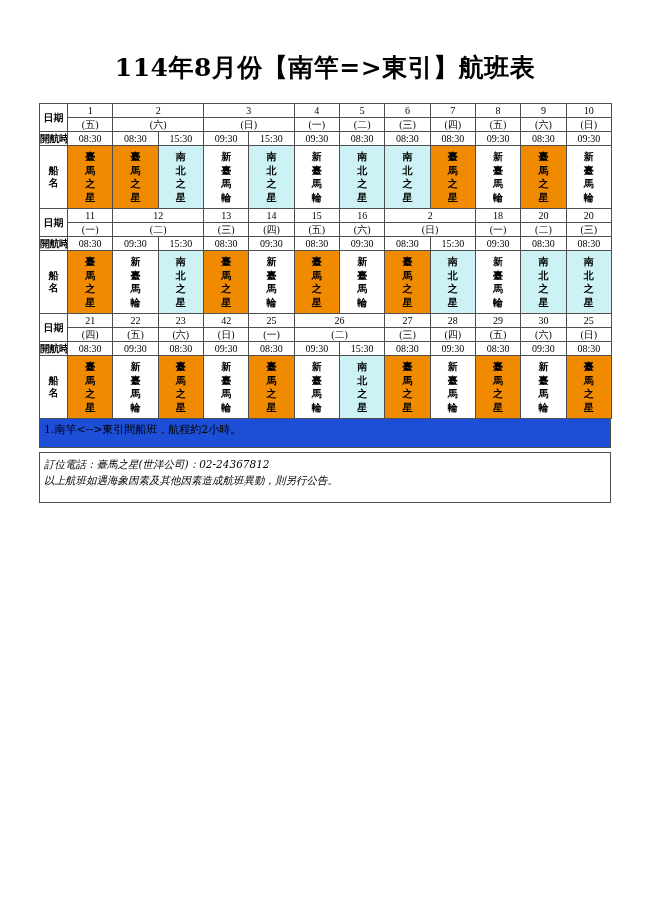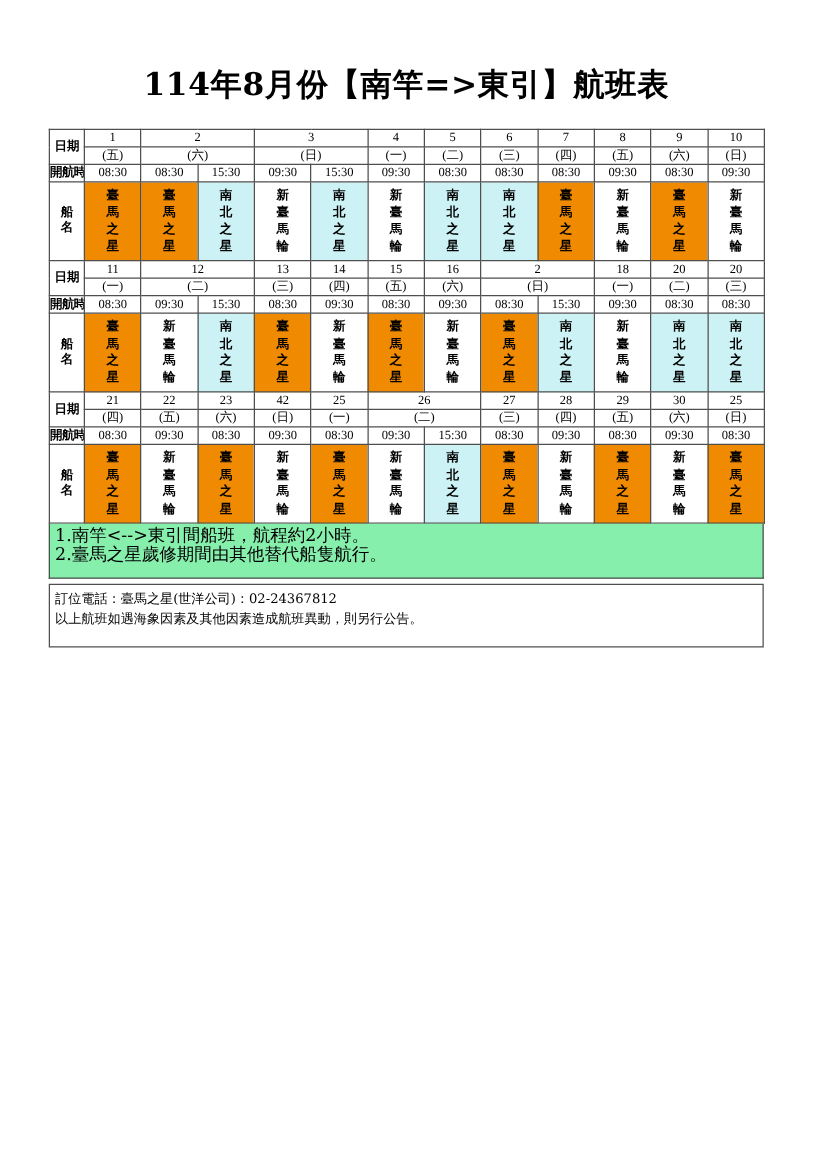--- a/index.html
+++ b/index.html
@@ -91,36 +91,37 @@
   .c-cyan   { background: #CCF2F5 !important; }
   .c-white  { background: #FFFFFF !important; }
 
   .notebox {
     width: 572px;
     margin: 0 auto;
     border: 1px solid #4f4f4f;
     border-top: none;
     box-sizing: border-box;
     font-family: "DejaVu Serif", "Liberation Serif", serif;
-    font-size: 14px;
+    font-size: 11px;
     line-height: 15px;
     padding: 3px 4px 10px 4px;
-    background: #86efac;
+    background: #1d4ed8;
   }
   .notebox2 {
     width: 572px;
     margin: 0 auto;
     margin-top: 4px;
     border: 1px solid #4f4f4f;
     box-sizing: border-box;
     font-family: "DejaVu Serif", "Liberation Serif", serif;
     font-size: 10.5px;
     line-height: 16px;
     padding: 3px 4px 14px 4px;
     background: #fff;
+    font-style: italic;
   }
   .nl { display: block; white-space: pre; }
   .indent { padding-left: 44px; }
 </style>
 </head>
 <body>
 
 <div class="page">
 
   <div class="title">114年8月份【南竿=&gt;東引】航班表</div>
@@ -381,21 +382,20 @@
             <td class="c-orange">
               <span class="shipname">臺<br>馬<br>之<br>星</span>
             </td>
           </tr>
         </tbody>
     </table>
   </div>
 
   <div class="notebox">
     <span class="nl">1.南竿&lt;--&gt;東引間船班，航程約2小時。</span>
-    <span class="nl">2.臺馬之星歲修期間由其他替代船隻航行。</span>
   </div>
 
   <div class="notebox2">
     <span class="nl">訂位電話：臺馬之星(世洋公司)：02-24367812</span>
     <span class="nl">以上航班如遇海象因素及其他因素造成航班異動，則另行公告。</span>
   </div>
 
 </div>
 
 </body></html>

